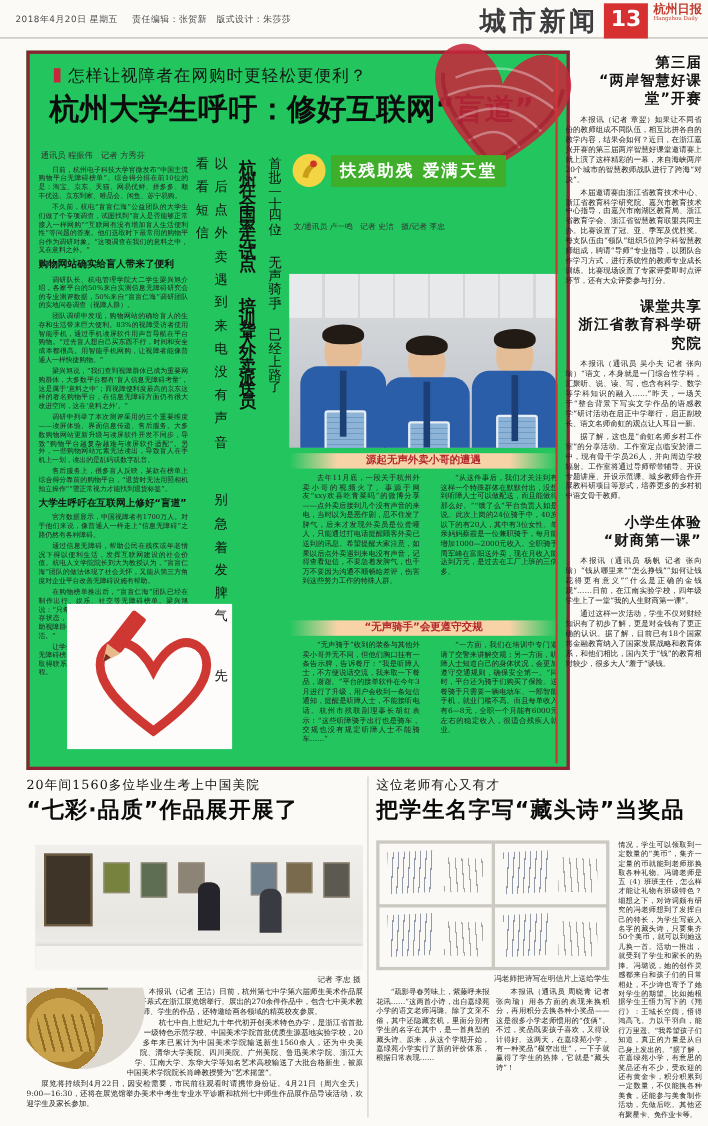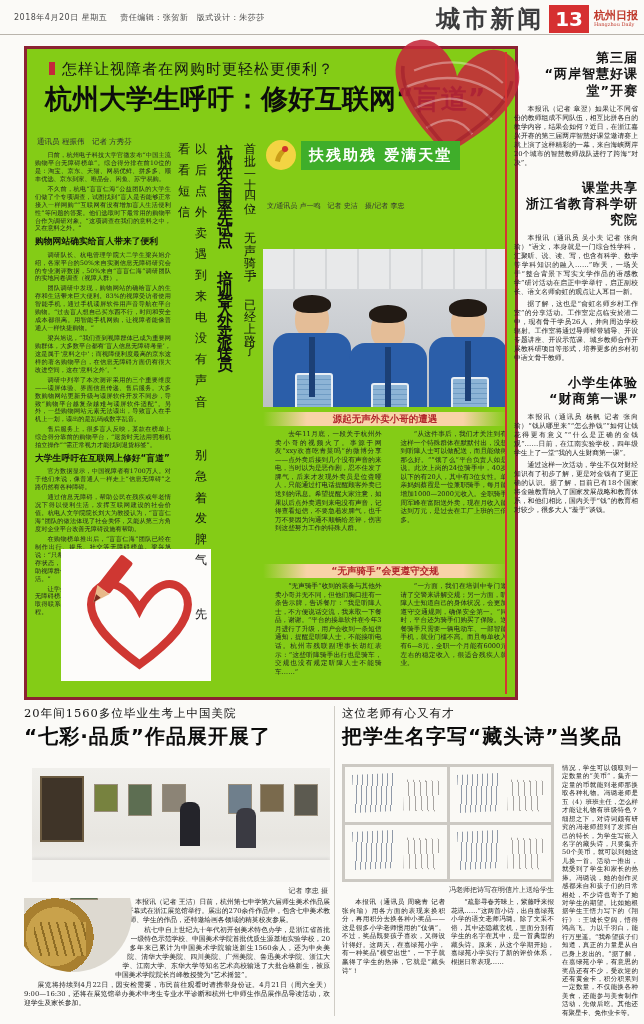--- a/index.html
+++ b/index.html
@@ -3,29 +3,29 @@
 <meta charset="utf-8">
 <style>
   html,body{margin:0;padding:0;}
   body{width:644px;height:1024px;background:#efece7;font-family:"DejaVu Serif","Liberation Serif",serif;}
   #page{position:relative;width:644px;height:1024px;background:#fbfaf7;overflow:hidden;}
 
   
   .hdr{position:absolute;left:0;top:0;width:644px;height:34px;border-bottom:1px solid #b9b4ac;}
   .hdr-info{position:absolute;left:14px;top:12px;font-size:8px;color:#4a4a4a;font-family:"DejaVu Sans","Liberation Sans",sans-serif;letter-spacing:.5px;}
   .hdr-info span{margin-right:10px;}
-  .hdr-brand{position:absolute;right:6px;top:3px;display:flex;align-items:center;gap:5px;}
+  .hdr-brand{position:absolute;right:6px;top:3px;display:flex;gap:5px;}
   .section{font-size:24px;font-weight:bold;color:#3c3c3e;letter-spacing:3px;font-family:"DejaVu Sans","Liberation Sans",sans-serif;}
   .pageno{display:inline-block;background:#d63031;color:#fff;font-size:20px;font-weight:bold;padding:2px 6px;font-family:"DejaVu Sans","Liberation Sans",sans-serif;}
   .mast{display:flex;flex-direction:column;line-height:1.1;}
   .mast b{color:#c0392b;font-size:11px;font-weight:bold;}
   .mast i{color:#c0392b;font-size:5px;font-style:normal;}
 
   
-  .mainbox{position:absolute;left:24px;top:46px;width:488px;height:648px;border:3px solid #8c2332;background:#84cc16;}
+  .mainbox{position:absolute;left:24px;top:46px;width:488px;height:648px;border:3px solid #8c2332;background:#22c55e;}
   .kicker{position:absolute;left:22px;top:11px;font-size:15px;color:#141414;letter-spacing:1px;}
   .kicker::before{content:"";display:inline-block;width:6px;height:13px;background:#c5283b;margin-right:7px;vertical-align:-1px;}
   .headline{position:absolute;left:18px;top:32px;font-size:27px;font-weight:bold;color:#0c0c0c;font-family:"DejaVu Sans","Liberation Sans",sans-serif;letter-spacing:0px;white-space:nowrap;}
   .lead-byline{position:absolute;left:10px;top:88px;font-size:7.5px;color:#333;}
   .leadcol{position:absolute;left:8px;top:102px;width:136px;height:540px;overflow:hidden;font-size:6.2px;line-height:1.28;color:#222;text-align:justify;}
   .leadcol p{margin:0 0 2px 0;text-indent:2em;}
   .leadcol h4{margin:4px 0 3px 0;font-size:8.8px;font-family:"DejaVu Sans","Liberation Sans",sans-serif;color:#111;}
 
   
   .vt{position:absolute;writing-mode:vertical-rl;color:#111;}
@@ -212,20 +212,21 @@
   </div>
 
   <div class="side-rule"></div>
   <div class="sidebar">
     <div class="sb-art">
       <h3>
         <span>第三届</span><br>
         <span>“两岸智慧好课堂”开赛</span>
       </h3>
       <p>本报讯（记者 章翌）如果让不同省份的教师组成不同队伍，相互比拼各自的教学内容，结果会如何？近日，在浙江嘉兴开赛的第三届两岸智慧好课堂邀请赛上就上演了这样精彩的一幕，来自海峡两岸20个城市的智慧教师战队进行了跨海“对决”。</p>
+      <p>本届邀请赛由浙江省教育技术中心、浙江省教育科学研究院、嘉兴市教育技术中心指导，由嘉兴市南湖区教育局、浙江省教育学会、浙江省智慧教育联盟共同主办。比赛设置了冠、亚、季军及优胜奖。每支队伍由“领队”组织5位跨学科智慧教师组成，聘请“导师”专业指导，以团队合作学习方式，进行系统性的教师专业成长训练。比赛现场设置了专家评委即时点评环节，还有大众评委参与打分。</p>
     </div>
     <div class="sb-art">
       <h3>
         <span>课堂共享</span><br>
         <span>浙江省教育科学研究院</span>
       </h3>
       <p>本报讯（通讯员 吴小夫 记者 张向瑜）“语文，本身就是一门综合性学科，汇聚听、说、读、写，也含有科学、数学等学科知识的融入……”昨天，一场关于“整合背景下写实文学作品的语感教学”研讨活动在启正中学举行，启正副校长、语文名师俞虹的观点让人耳目一新。</p>
       <p>据了解，这也是“俞虹名师乡村工作室”的分享活动。工作室定点临安於潜二中，现有骨干学员26人，并向周边学校辐射。工作室将通过导师帮带辅导、开设专题讲座、开设示范课、城乡教师合作开展教科研项目等形式，培养更多的乡村初中语文骨干教师。</p>
     </div>
     <div class="sb-art">
@@ -269,18 +270,18 @@
     <h2 class="b-headline">把学生名字写“藏头诗”当奖品</h2>
     <div class="notes">
       <div class="note"></div>
       <div class="note"></div>
       <div class="note"></div>
       <div class="note"></div>
     </div>
     <div class="br-caption">冯老师把诗写在明信片上送给学生</div>
     <div class="br-narrow">情况，学生可以领取到一定数量的“美币”，集齐一定量的币就能到老师那换取各种礼物。冯璐老师是五（4）班班主任，怎么样才能让礼物有班级特色？细想之下，对诗词颇有研究的冯老师想到了发挥自己的特长，为学生写嵌入名字的藏头诗，只要集齐50个美币，就可以到她这儿换一首。活动一推出，就受到了学生和家长的热捧。冯璐说，她的创作灵感都来自和孩子们的日常相处，不少诗也寄予了她对学生的期望。比如她根据学生王悟力写下的《翔行》：王城长空阔，悟得鸿高飞。力以千羽白，能行万里遥。“我希望孩子们知道，真正的力量是从自己身上发出的。”据了解，在嘉绿苑小学，有意思的奖品还有不少，受欢迎的还有黄金卡，积分积累到一定数量，不仅能换各种美食，还能参与美食制作活动，先做后吃。其他还有聚星卡、免作业卡等。</div>
     <div class="br-cols">
+      <div>“疏影寻春芳味上，紫藤呼来报花讯……”这两首小诗，出自嘉绿苑小学的语文老师冯璐。除了文采不俗，其中还隐藏玄机，里面分别有学生的名字在其中，是一首典型的藏头诗。原来，从这个学期开始，嘉绿苑小学实行了新的评价体系，根据日常表现……</div>
       <div>本报讯（通讯员 周晓青 记者 张向瑜）用各方面的表现来换积分，再用积分去换各种小奖品——这是很多小学老师惯用的“伎俩”。不过，奖品既要孩子喜欢，又得设计得好。这两天，在嘉绿苑小学，有一种奖品“横空出世”，一下子就赢得了学生的热捧，它就是“藏头诗”！</div>
-      <div>“疏影寻春芳味上，紫藤呼来报花讯……”这两首小诗，出自嘉绿苑小学的语文老师冯璐。除了文采不俗，其中还隐藏玄机，里面分别有学生的名字在其中，是一首典型的藏头诗。原来，从这个学期开始，嘉绿苑小学实行了新的评价体系，根据日常表现……</div>
     </div>
   </div>
 
 </div>
 
 </body></html>

